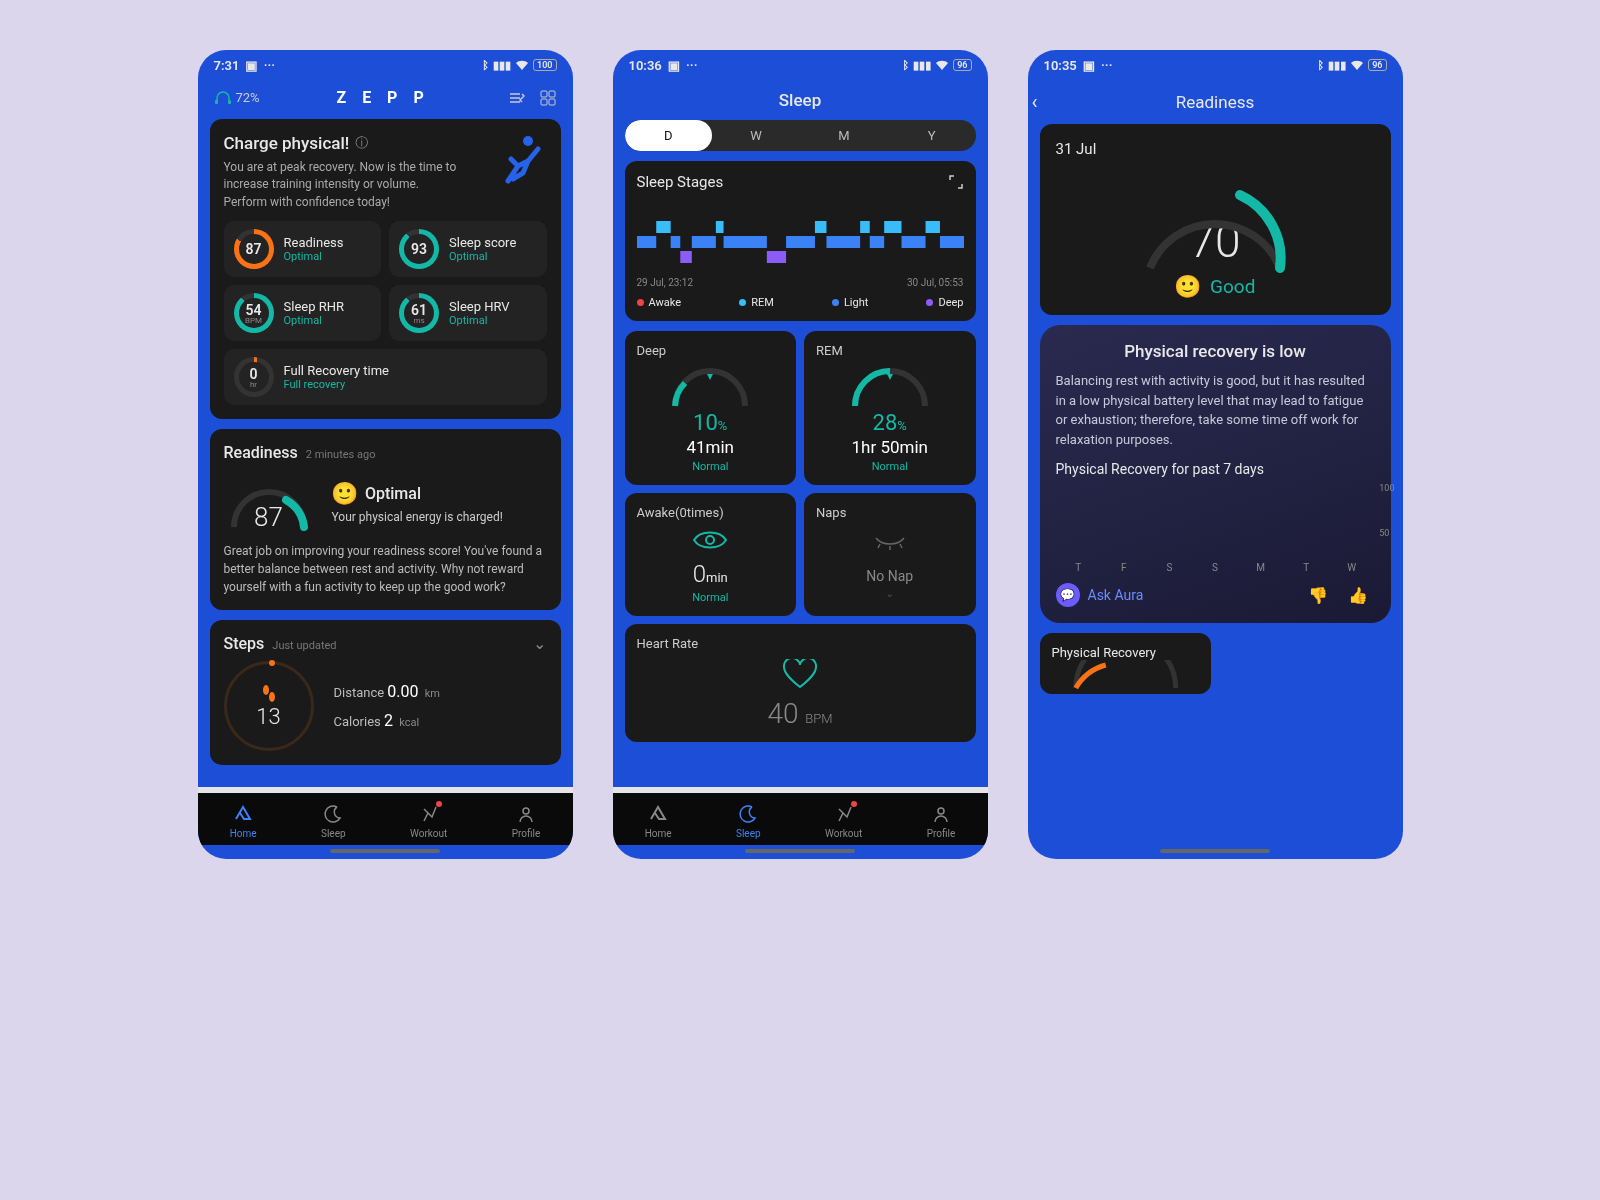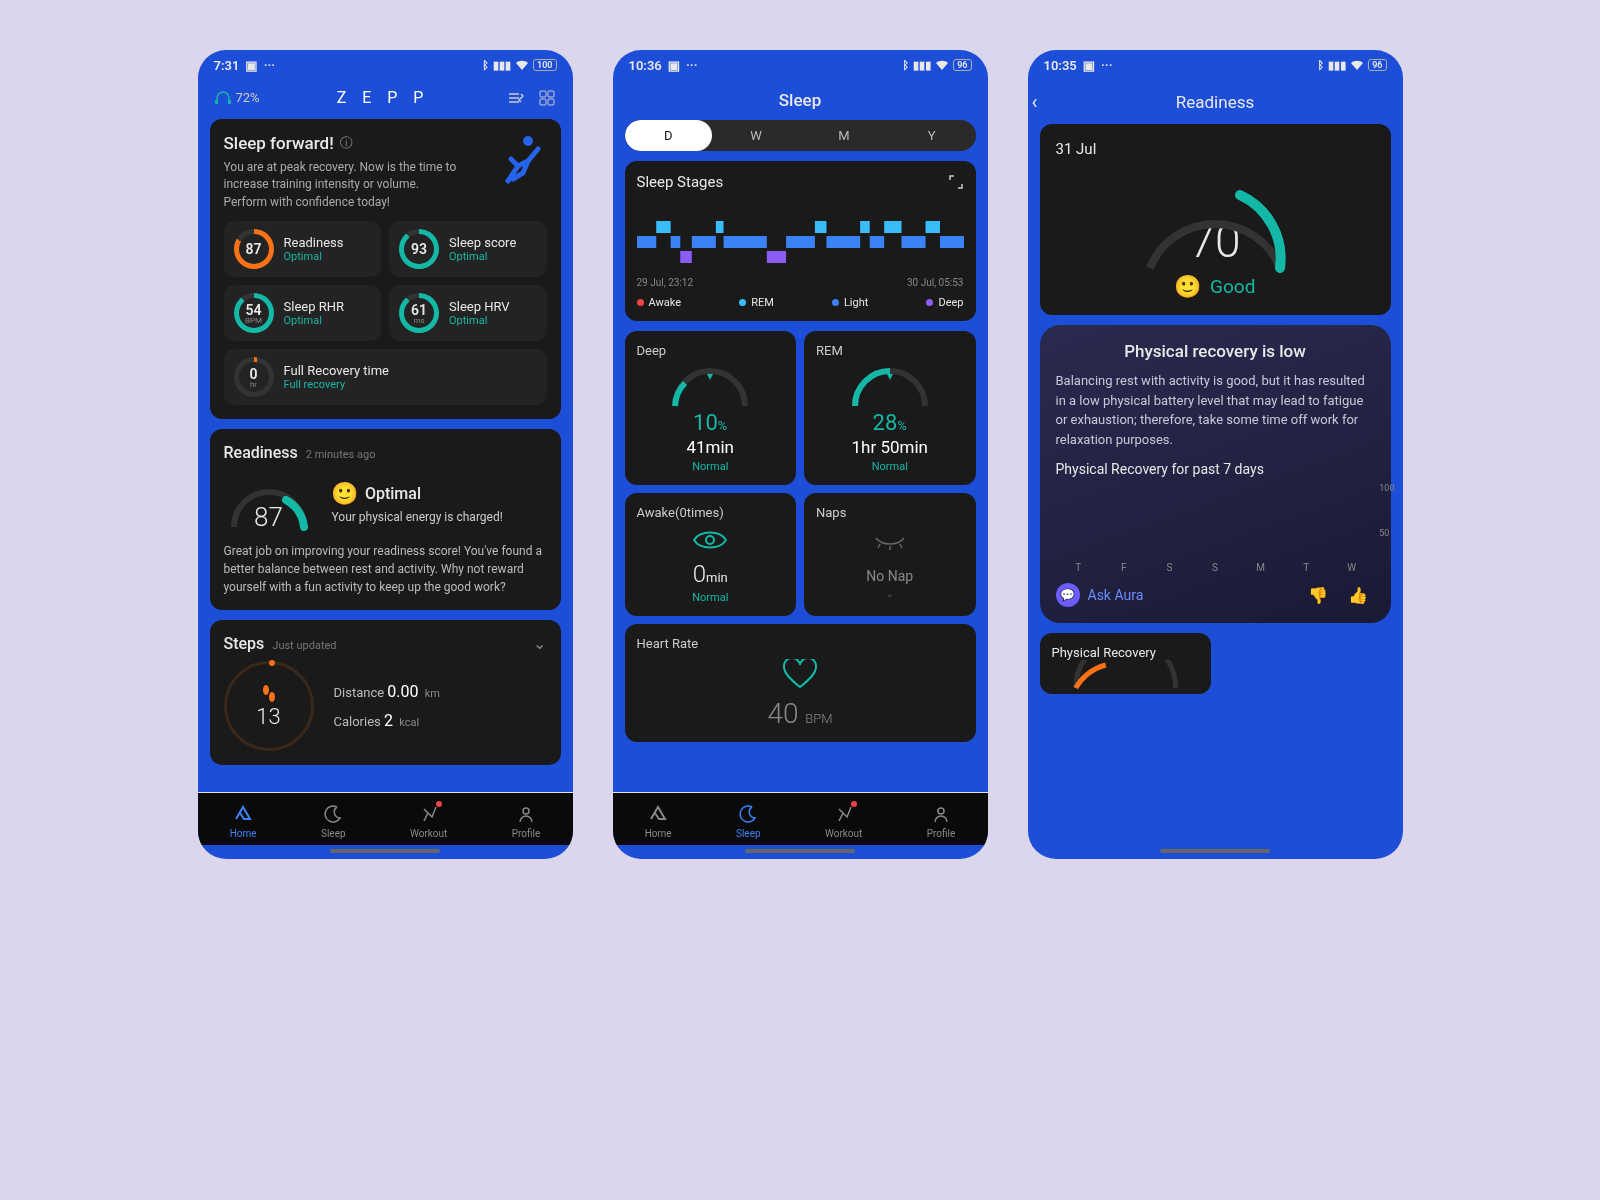--- a/index.html
+++ b/index.html
@@ -36,21 +36,21 @@
   }
   .status-left { display: flex; gap: 6px; align-items: center; }
   .status-right { display: flex; gap: 4px; align-items: center; font-size: 11px; }
   .phone-content { flex: 1; overflow: hidden; padding: 0 12px; }
   .bottom-nav {
     display: flex;
     justify-content: space-around;
     align-items: center;
     padding: 10px 0 6px;
     background: #0a0a0a;
-    border-top: 1px solid #e5e5e5;
+    border-top: 6px solid #e5e5e5;
   }
   .nav-item {
     display: flex;
     flex-direction: column;
     align-items: center;
     gap: 3px;
     color: #888;
     font-size: 10px;
     position: relative;
   }
@@ -64,21 +64,21 @@
     margin: 4px auto 6px;
   }
   
   .app-header {
     display: flex;
     justify-content: space-between;
     align-items: center;
     padding: 8px 4px 12px;
   }
   .battery-pill { display:flex; align-items:center; gap:4px; font-size:13px; color:#ccc;}
-  .logo { font-size: 16px; letter-spacing: 6px; font-weight:400; color:#fff;}
+  .logo { font-size: 16px; letter-spacing: 6px; font-weight:700; color:#fff;}
   .header-icons { display:flex; gap:14px; }
   .card {
     background: #1a1a1a;
     border-radius: 12px;
     padding: 14px;
     margin-bottom: 10px;
   }
   .charge-header { display:flex; align-items:center; gap:6px; font-size:17px; font-weight:500; margin-bottom:6px;}
   .charge-body { font-size:12px; color:#aaa; line-height:1.45; max-width:240px;}
   .charge-card { position:relative; }
@@ -246,21 +246,21 @@
               <rect x="10" y="2" width="6" height="6" rx="1" stroke="#ccc" fill="none"></rect>
               <rect x="2" y="10" width="6" height="6" rx="1" stroke="#ccc" fill="none"></rect>
               <rect x="10" y="10" width="6" height="6" rx="1" stroke="#ccc" fill="none"></rect>
             </svg>
         </span>
       </div>
     </div>
 
     <div class="card charge-card">
       <div class="charge-header">
-        <span>Sleep forward!</span>
+        <span>Charge physical!</span>
         <span style="color:#888;font-size:13px;">ⓘ</span>
       </div>
       <div class="charge-body">You are at peak recovery. Now is the time to increase training intensity or volume. Perform with confidence today!</div>
       <div class="runner-icon">
         <svg viewBox="0 0 56 56">
             <circle cx="35" cy="10" r="5" fill="#2563eb"></circle>
             <path d="M15 50L25 35L35 30L45 18M25 35L18 28M35 30L30 42L20 48" stroke="#2563eb" stroke-width="5" stroke-linecap="round" fill="none"></path>
           </svg>
       </div>
 

